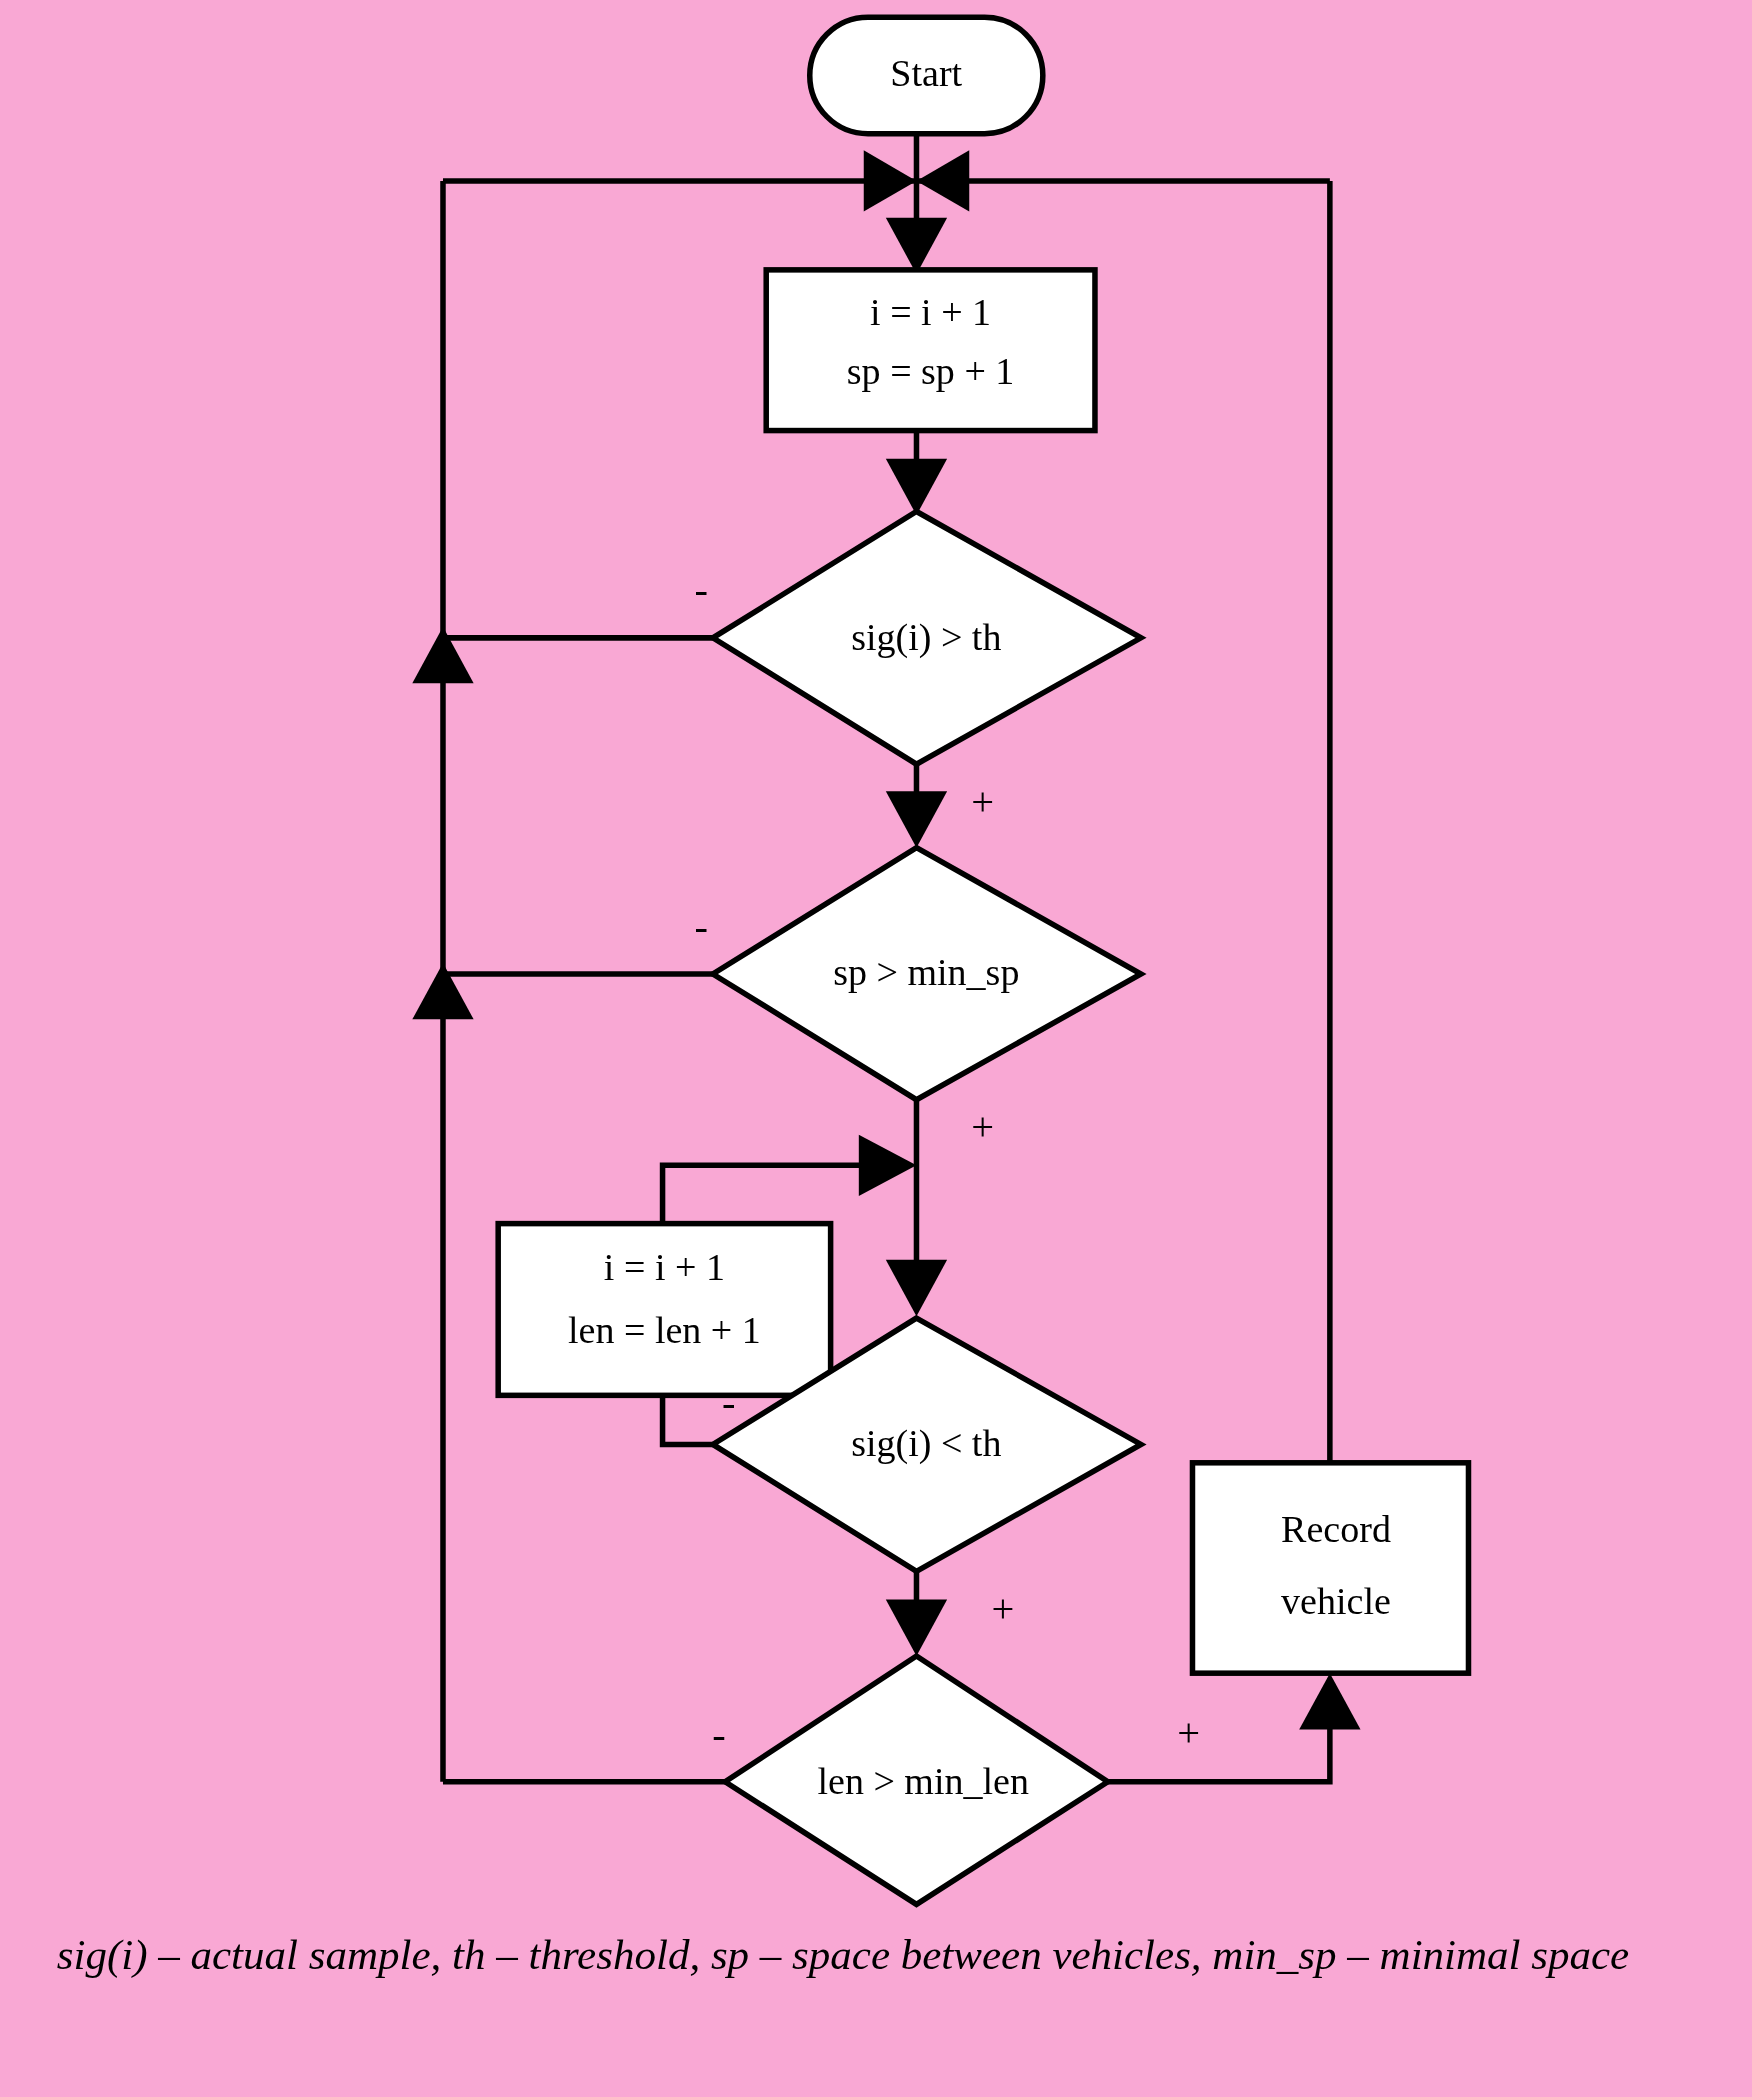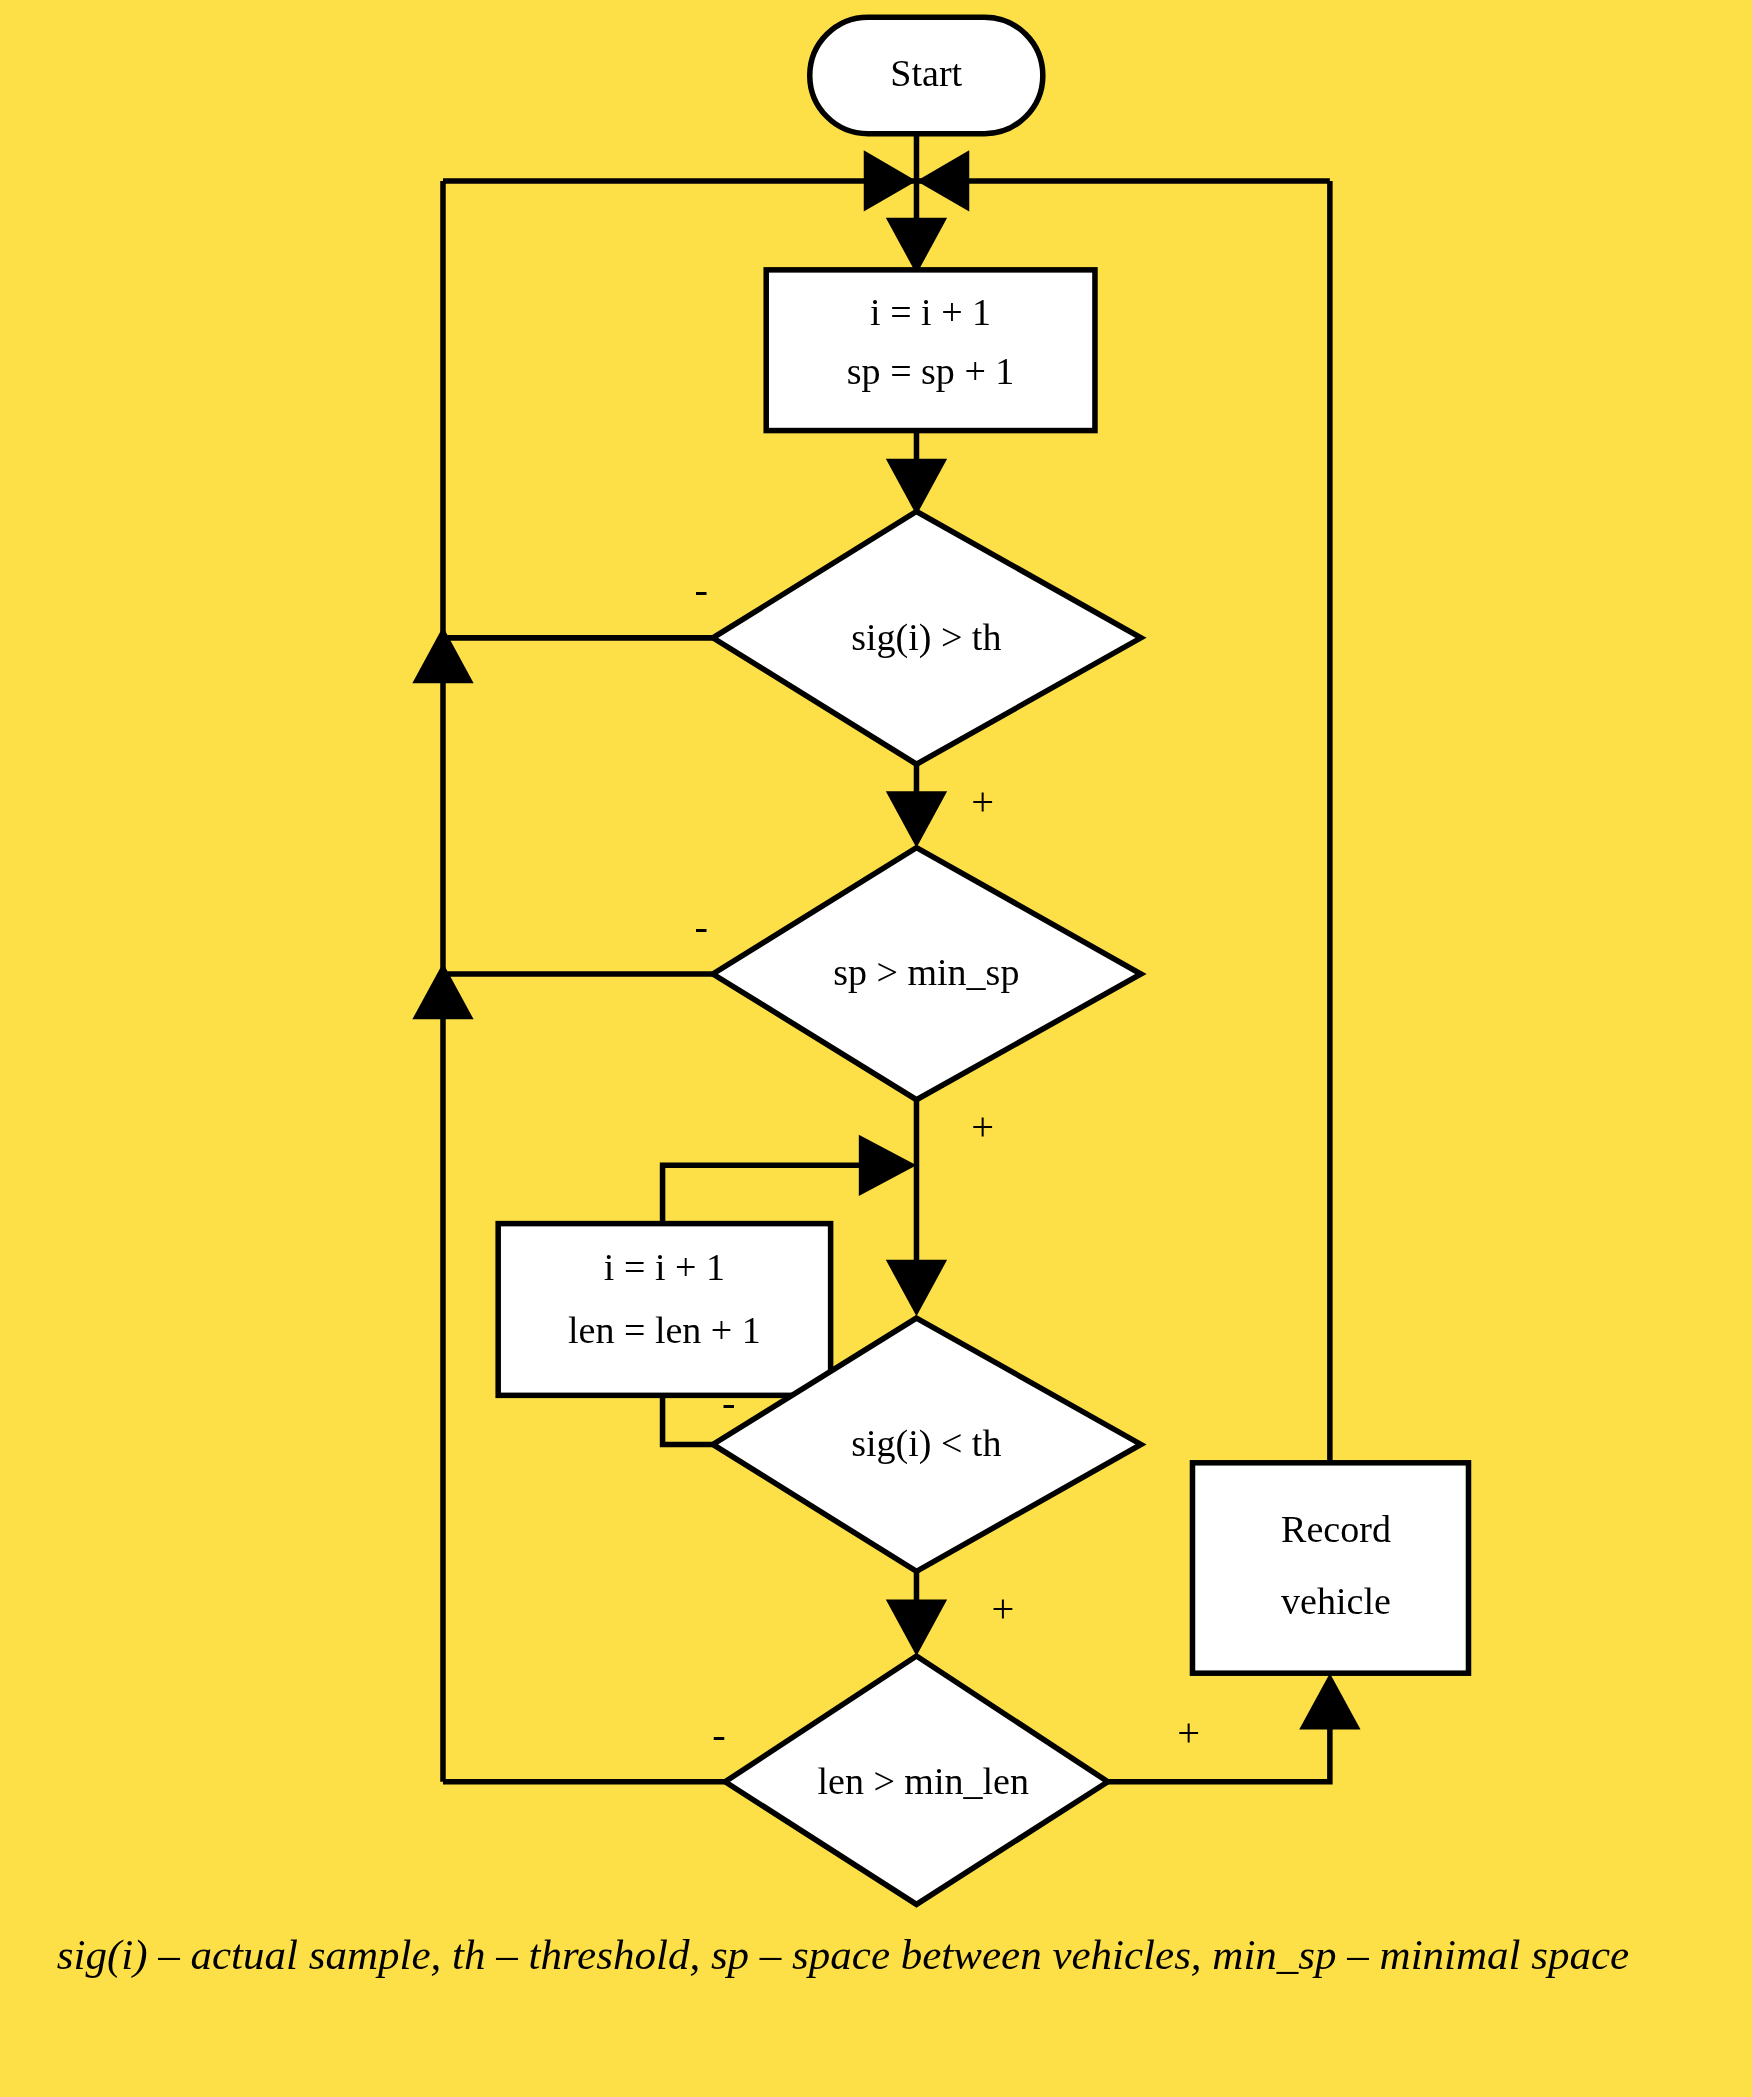--- a/index.html
+++ b/index.html
@@ -11,21 +11,21 @@
     width: 1752px;
     height: 2097px;
     font-family: "Liberation Serif", "DejaVu Serif", serif;
     color: #000000;
     overflow: hidden;
   }
   #flow-root {
     position: relative;
     width: 1752px;
     height: 2097px;
-    background: #fde047;
+    background: #f9a8d4;
   }
   svg#flow-svg {
     position: absolute;
     left: 0;
     top: 0;
     width: 1752px;
     height: 2097px;
     display: block;
   }
   .node-text {

